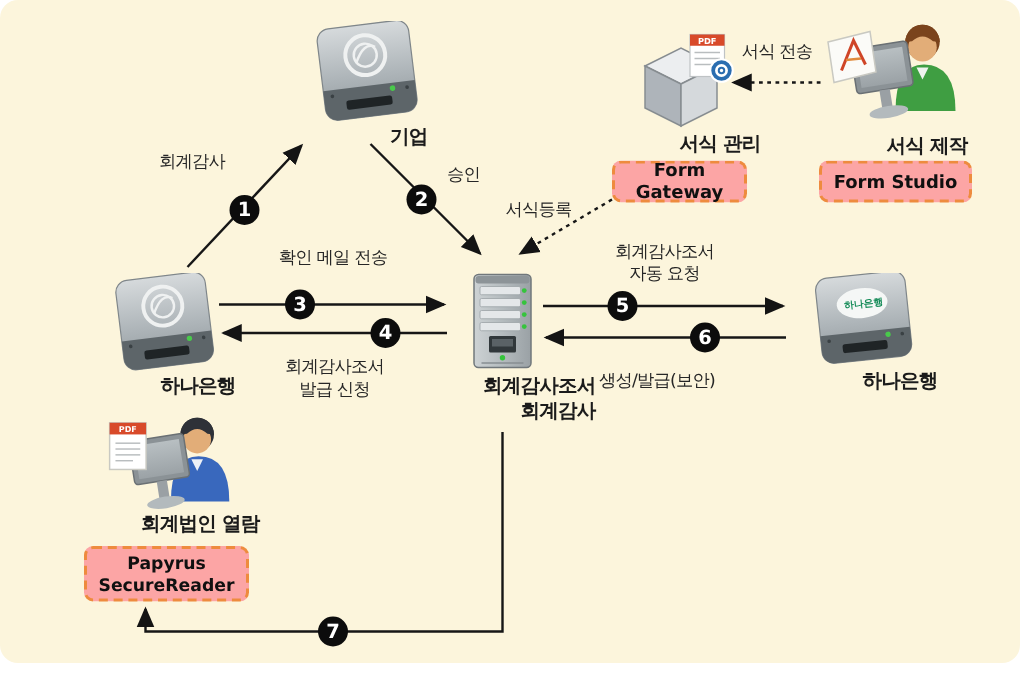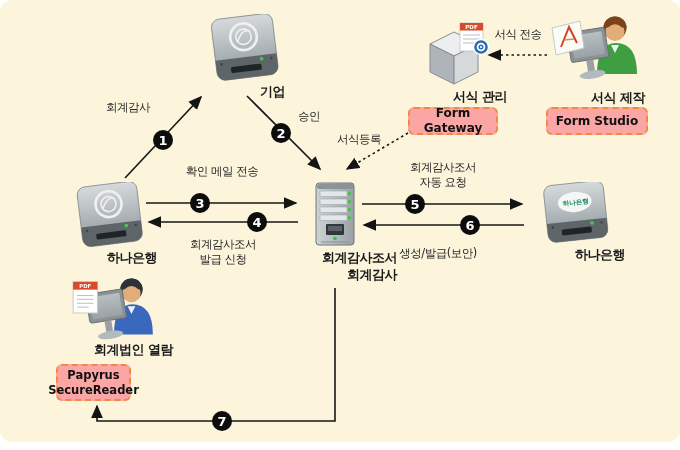--- a/index.html
+++ b/index.html
@@ -189,21 +189,21 @@
       <rect x="6" y="6" width="25" height="32" fill="#ffffff" stroke="#c9c9c2" stroke-width="1"></rect>
       <rect x="6" y="6" width="25" height="8" fill="#d84a2a"></rect>
       <text x="18.5" y="12.3" font-size="5.5" font-weight="bold" fill="#ffffff" text-anchor="middle">PDF</text>
       <line x1="10" y1="20" x2="27" y2="20" stroke="#b9bdbf" stroke-width="1"></line>
       <line x1="10" y1="24" x2="27" y2="24" stroke="#b9bdbf" stroke-width="1"></line>
       <line x1="10" y1="28" x2="27" y2="28" stroke="#b9bdbf" stroke-width="1"></line>
       <line x1="10" y1="32" x2="22" y2="32" stroke="#b9bdbf" stroke-width="1"></line>
     </g>
   </svg>
   <div class="nlabel" style="left:53px;top:341px;width:120px">회계법인 열람</div>
-  <div class="dbox small" style="left:56px;top:364px;width:75px;height:37px">
+  <div class="dbox small" style="left:56px;top:364px;width:110px;height:37px">
     <span>Papyrus</span>
     <span>SecureReader</span>
   </div>
 
   <div class="flabel" style="left:86px;top:100px;width:84px">
     <span>회계감사</span>
   </div>
   <div class="flabel" style="left:286px;top:109px;width:46px">승인</div>
   <div class="flabel" style="left:160px;top:164px;width:124px">확인 메일 전송</div>
   <div class="flabel" style="left:171px;top:237px;width:104px">

